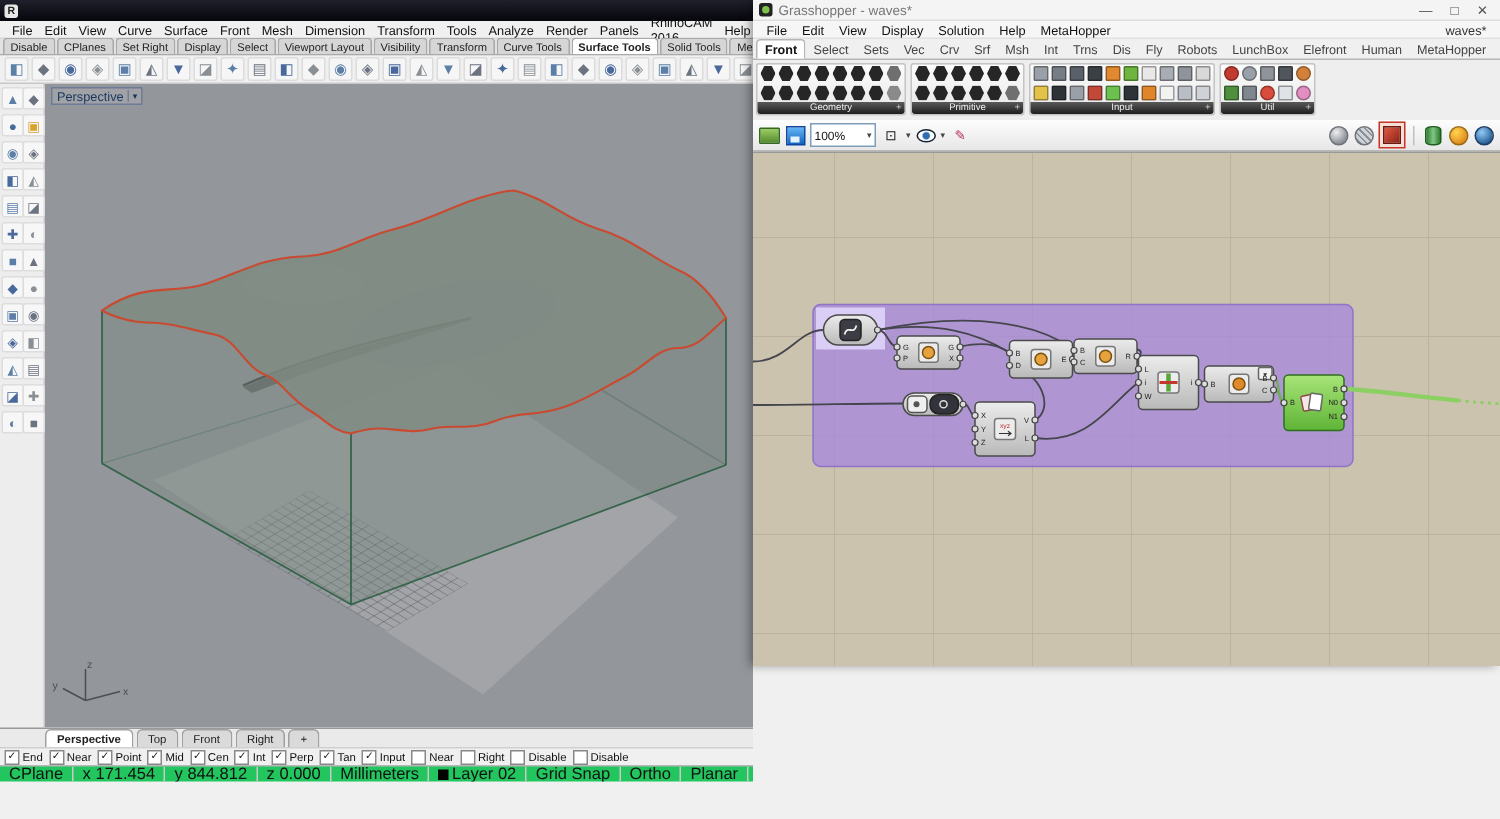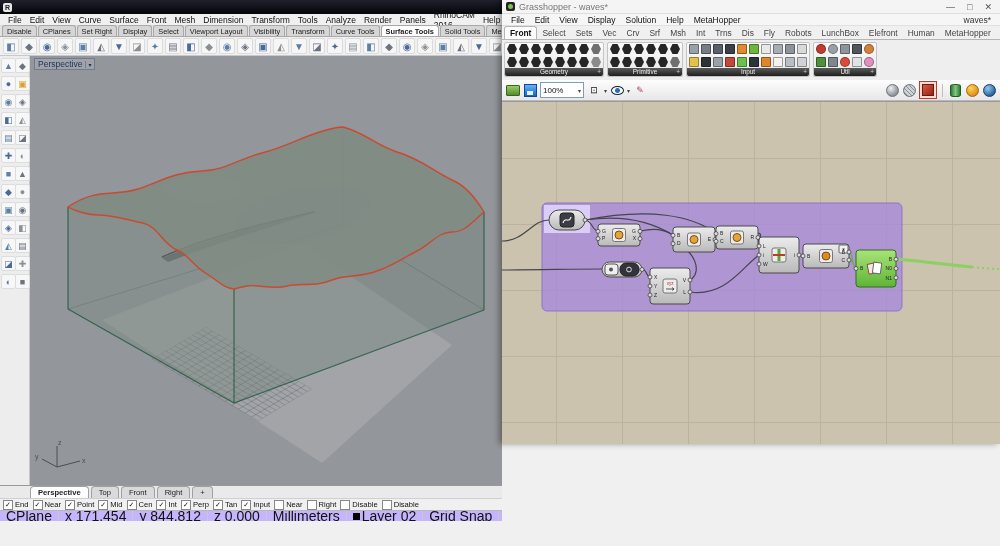--- a/index.html
+++ b/index.html
@@ -38,22 +38,22 @@
   .vplabel .dd{font-size:6px;border-left:1px solid rgba(70,90,140,.5);padding-left:2px}
   .r-vptabs{height:13px;background:#eaeaea;border-top:1px solid #999;display:flex;align-items:flex-end;padding:0 0 0 30px}
   .vtab{font-size:7.6px;padding:1px 7px;background:#dadada;border:1px solid #a0a0a0;border-bottom:none;
         border-radius:4px 4px 0 0;margin-right:2px;color:#222}
   .vtab.active{background:#fff;font-weight:bold}
   .r-osnap{height:12px;background:#f0f0f0;display:flex;align-items:center;padding:0 3px;border-top:1px solid #d0d0d0;
            white-space:nowrap;overflow:hidden}
   .os{display:inline-flex;align-items:center;margin-right:4px;font-size:7.6px}
   .cb{width:8px;height:8px;border:1px solid #888;background:#fff;margin-right:2px;font-size:7px;line-height:8px;
       text-align:center;color:#111;flex:0 0 auto}
-  .r-status{height:11px;background:#c4b5fd;border-top:1px solid #b8b8b8;display:flex;align-items:flex-start;
-            font-size:14px;white-space:nowrap;overflow:hidden}
+  .r-status{height:11px;background:#22c55e;border-top:1px solid #b8b8b8;display:flex;align-items:flex-start;
+            font-size:11px;white-space:nowrap;overflow:hidden}
   .st-cell{padding:0 6px;border-right:1px solid #c9c9c9;height:100%;display:flex;align-items:center}
   .st-cell.bold{font-weight:bold;color:#222}
   .swatch{width:7px;height:7px;background:#000;display:inline-block;margin-right:2px}
   
   #gh{position:absolute;left:502px;top:0;width:498px;height:444px;background:#f0f0f0;
       box-shadow:-3px 0 6px rgba(0,0,0,.35);overflow:hidden}
   .g-title{height:14px;background:#f4f4f4;border-bottom:1px solid #ddd;display:flex;align-items:center;padding:0 4px;color:#777}
   .g-appicon{width:9px;height:9px;border-radius:2px;background:#222;margin-right:4px;position:relative;flex:0 0 auto}
   .g-appicon::after{content:"";position:absolute;left:2px;top:2px;width:5px;height:5px;border-radius:50%;background:#7cc14e}
   .g-ctrl{margin-left:auto;display:flex;gap:12px;color:#555;font-size:9px;padding-right:4px}

